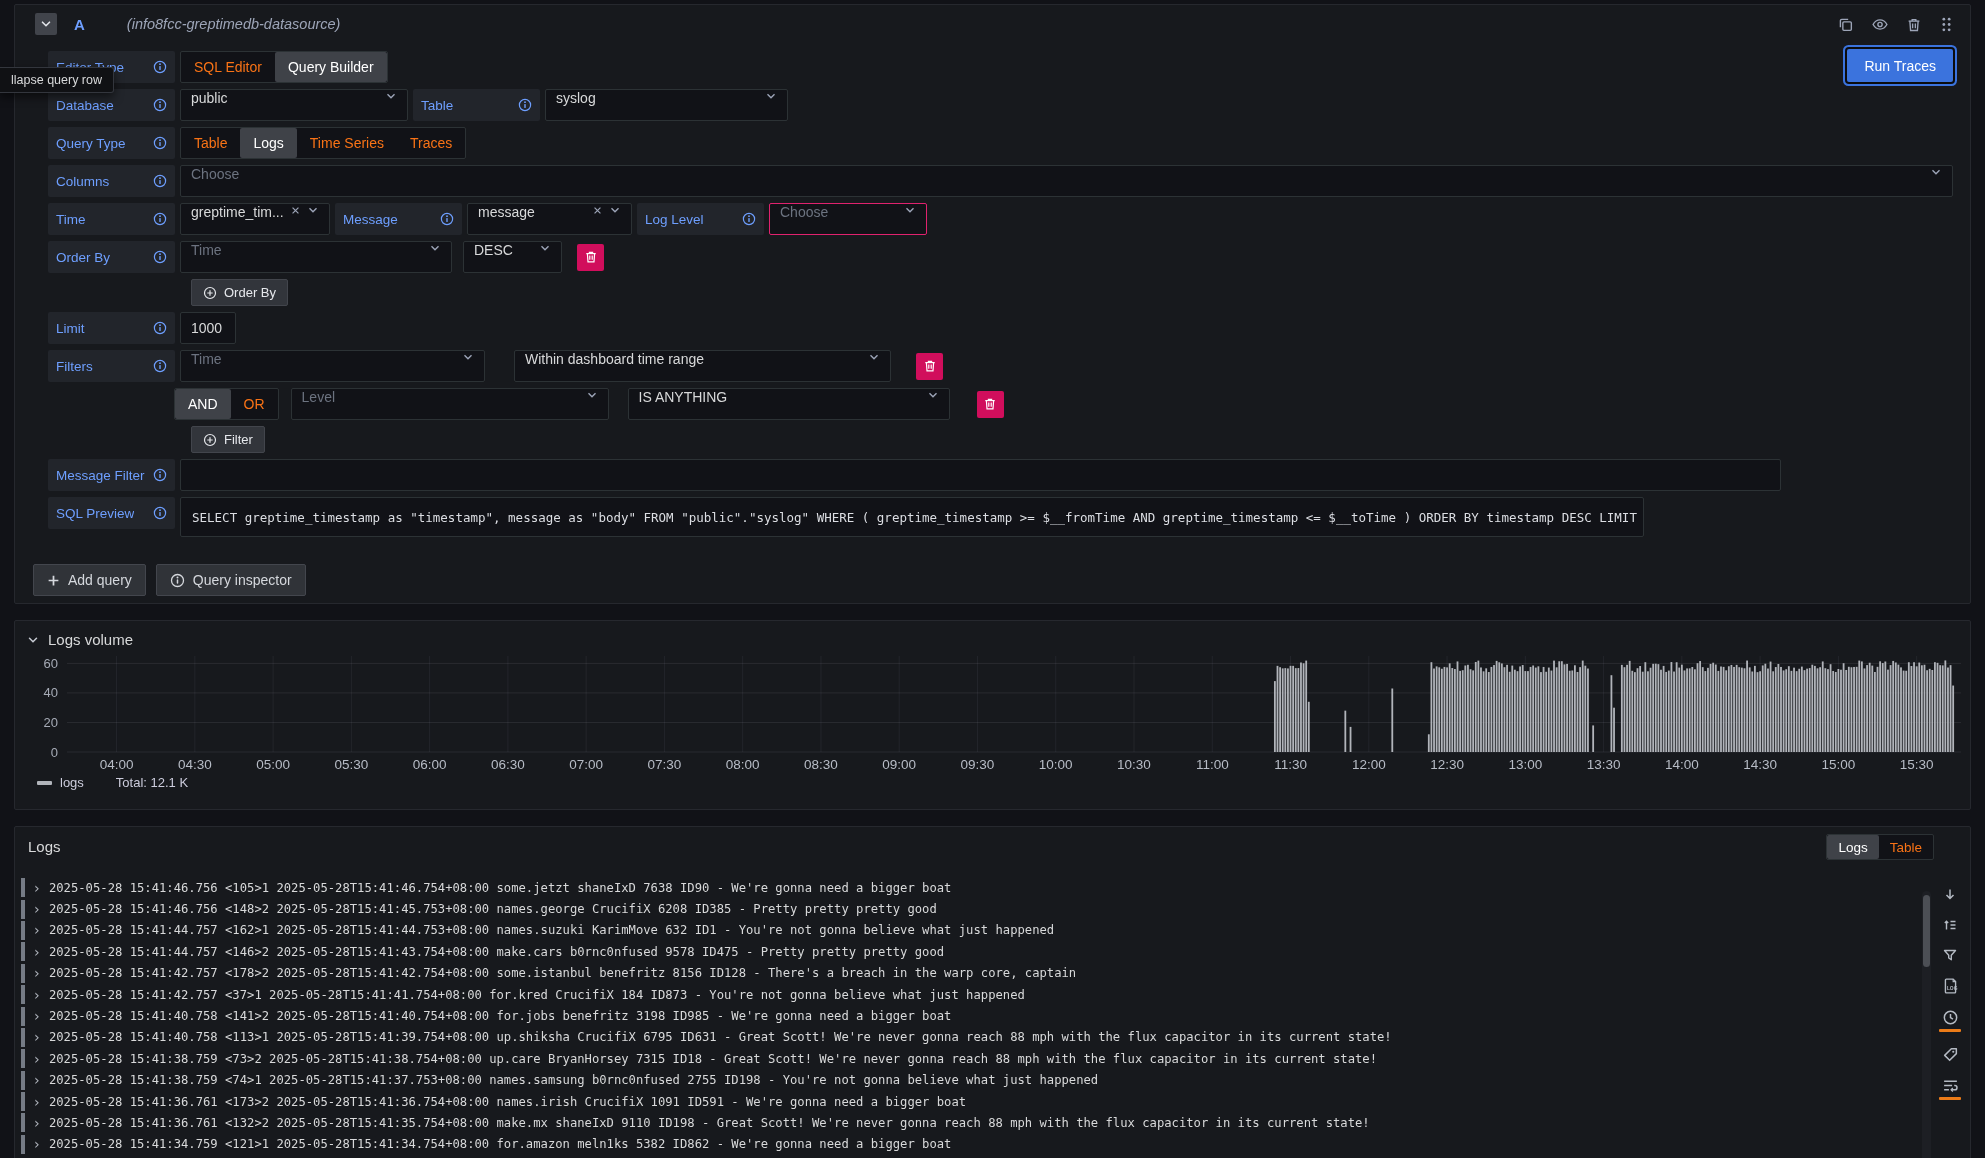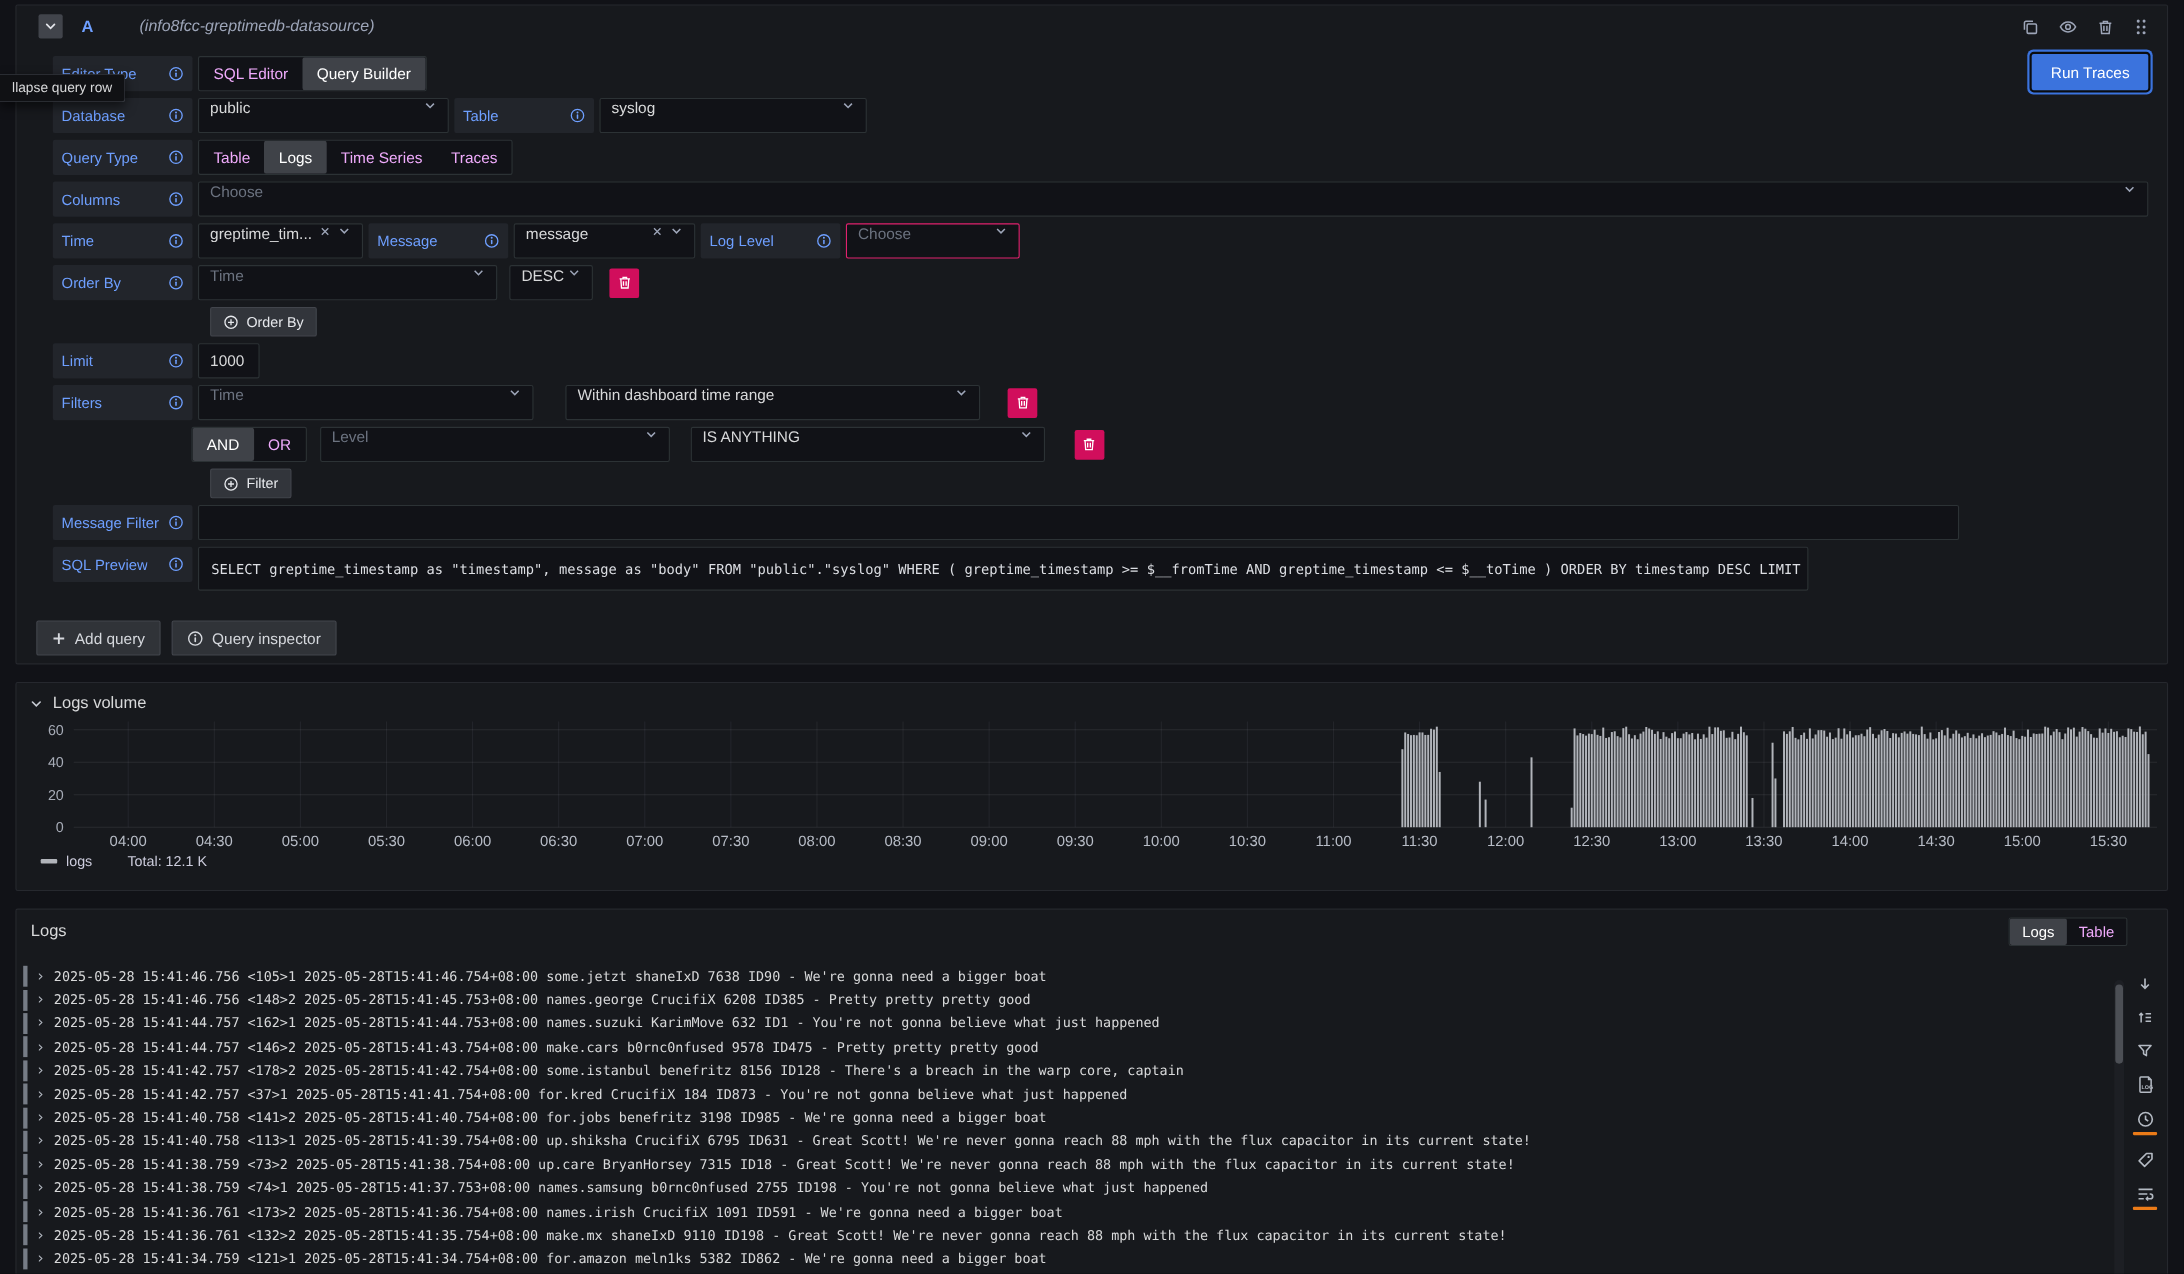--- a/index.html
+++ b/index.html
@@ -25,21 +25,21 @@
   .info{color:#6e9fff;flex:none;}
   .select{background:#111217;border:1px solid #2c3235;border-radius:2px;display:flex;align-items:flex-start;
           padding:0 10px;font-size:14px;color:#d8d9da;box-sizing:border-box;margin-right:5px;position:relative;}
   .select .val{white-space:nowrap;overflow:hidden;}
   .select .tail{margin-left:auto;display:flex;align-items:center;gap:6px;color:#9da5b8;}
   .select.ph .val{color:#6c7380;}
   .select.alert{border-color:#e0226e;}
   .inputbox{background:#111217;border:1px solid #2c3235;border-radius:2px;display:flex;align-items:center;
             padding:0 10px;font-size:14px;color:#d8d9da;box-sizing:border-box;}
   .rgroup{display:flex;align-items:stretch;background:#111217;border:1px solid #2c3235;border-radius:2px;overflow:hidden;}
-  .ropt{display:flex;align-items:center;padding:0 13px;font-size:14px;color:#f0abfc;cursor:pointer;white-space:nowrap;}
+  .ropt{display:flex;align-items:center;padding:0 13px;font-size:14px;color:#f97316;cursor:pointer;white-space:nowrap;}
   .ropt.active{background:#3f4248;color:#ffffff;font-weight:500;border-radius:2px;}
   .trash-btn{width:27px;height:27px;align-self:center;background:#d10e5c;border:none;border-radius:2px;color:#fff;
              display:flex;align-items:center;justify-content:center;cursor:pointer;padding:0;}
   .add-btn{height:27px;background:#32353b;border:1px solid #42454c;border-radius:2px;color:#e6e8ec;font-size:13px;
            display:inline-flex;align-items:center;gap:7px;padding:0 11px;cursor:pointer;font-family:inherit;}
   .subrow{display:flex;margin-bottom:6px;}
   .sql-box{width:1464px;height:40px;background:#111217;border:1px solid #2c3235;border-radius:2px;display:flex;
            align-items:center;padding:0 11px;box-sizing:border-box;font-family:"DejaVu Sans Mono",monospace;
            font-size:12.5px;color:#dcdee3;white-space:nowrap;overflow:hidden;}
   .footer-btns{display:flex;gap:10px;margin-top:27px;}
@@ -282,21 +282,21 @@
             </svg>
         </div>
         <div class="select ph" style="width:272px">
           <span class="val">Time</span>
           <span class="tail">
               <svg width="12" height="12" viewBox="0 0 12 12">
                 <path d="M2.5 4.2L6 7.7l3.5-3.5" fill="none" stroke="currentColor" stroke-width="1.4"></path>
               </svg>
             </span>
         </div>
-        <div class="select" style="width:76px;margin-left:6px">
+        <div class="select" style="width:99px;margin-left:6px">
           <span class="val">DESC</span>
           <span class="tail">
               <svg width="12" height="12" viewBox="0 0 12 12">
                 <path d="M2.5 4.2L6 7.7l3.5-3.5" fill="none" stroke="currentColor" stroke-width="1.4"></path>
               </svg>
             </span>
         </div>
         <button class="trash-btn" style="margin-left:10px">
           <svg width="14" height="14" viewBox="0 0 14 14" fill="none" stroke="currentColor" stroke-width="1.2">
               <path d="M2.3 3.6h9.4"></path>

